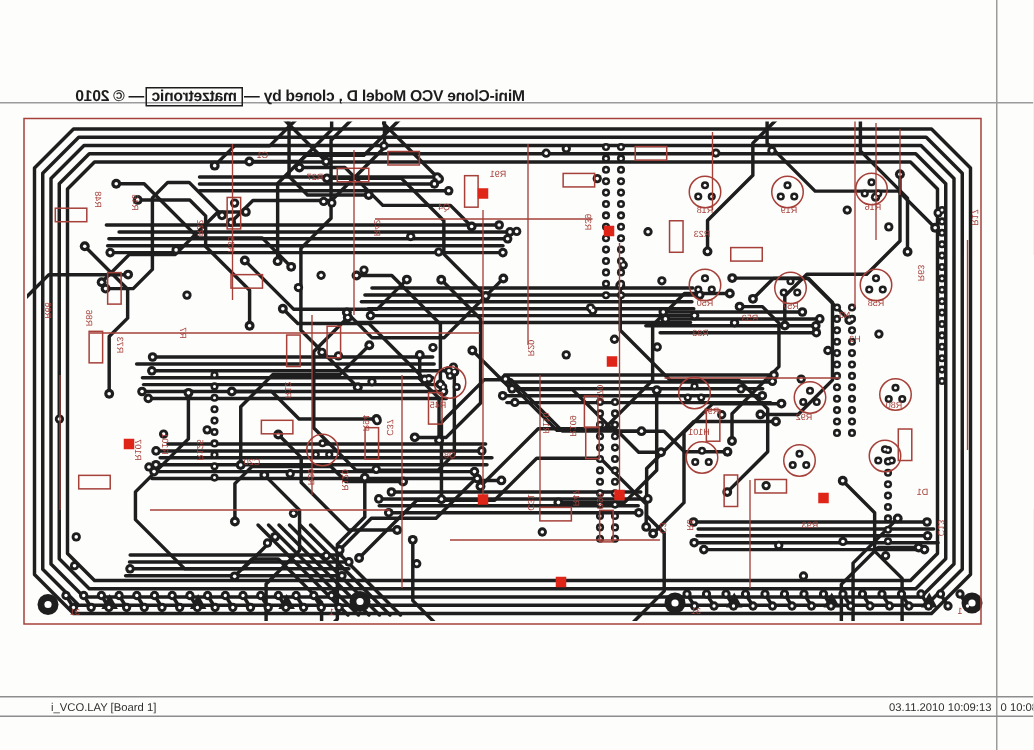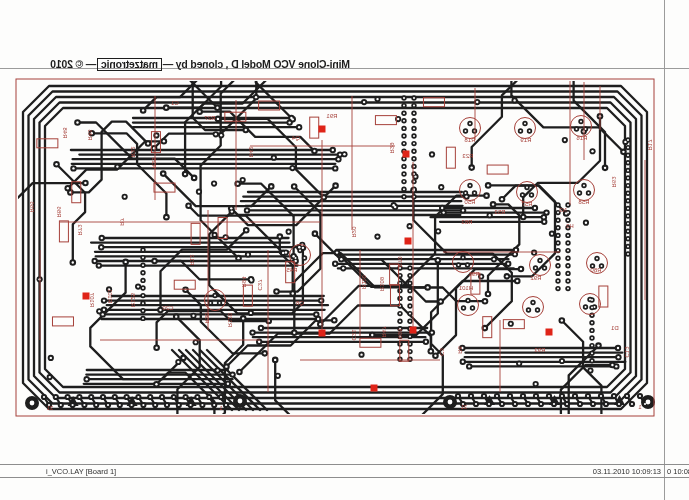--- a/index.html
+++ b/index.html
@@ -7,21 +7,21 @@
         font-family:"Liberation Sans",sans-serif;}
   .hline{position:absolute;left:0;width:689px;height:1px;background:#9b9b9b;}
   .vline{position:absolute;top:0;width:1px;height:500px;background:#9b9b9b;}
   .title{position:absolute;left:98px;top:57px;width:252px;height:14px;
          transform:scaleX(-1);display:flex;align-items:center;white-space:nowrap;
          font-size:10.5px;font-weight:600;color:#1d1d1d;letter-spacing:-0.2px;}
   .title .boxed{border:1px solid #1d1d1d;padding:0 3px;margin:0 1px;line-height:11px;}
   .statusbar{position:absolute;left:0;top:464px;width:689px;height:12px;
              border-top:1px solid #8d8d8d;border-bottom:1px solid #8d8d8d;
              font-size:7.5px;color:#2e2e2e;}
-  .statusbar .fname{position:absolute;left:14px;top:2px;white-space:nowrap;padding-left:32px;}
+  .statusbar .fname{position:absolute;left:2px;top:2px;white-space:nowrap;padding-left:32px;}
   .statusbar .dt{position:absolute;right:28px;top:2px;white-space:nowrap;}
   .statusbar .t2{position:absolute;left:667px;top:2px;white-space:nowrap;}
   svg{position:absolute;left:0;top:0;}
 </style>
 </head>
 <body>
 
 <div class="page">
 
   <div class="hline" style="top:68px"></div>

